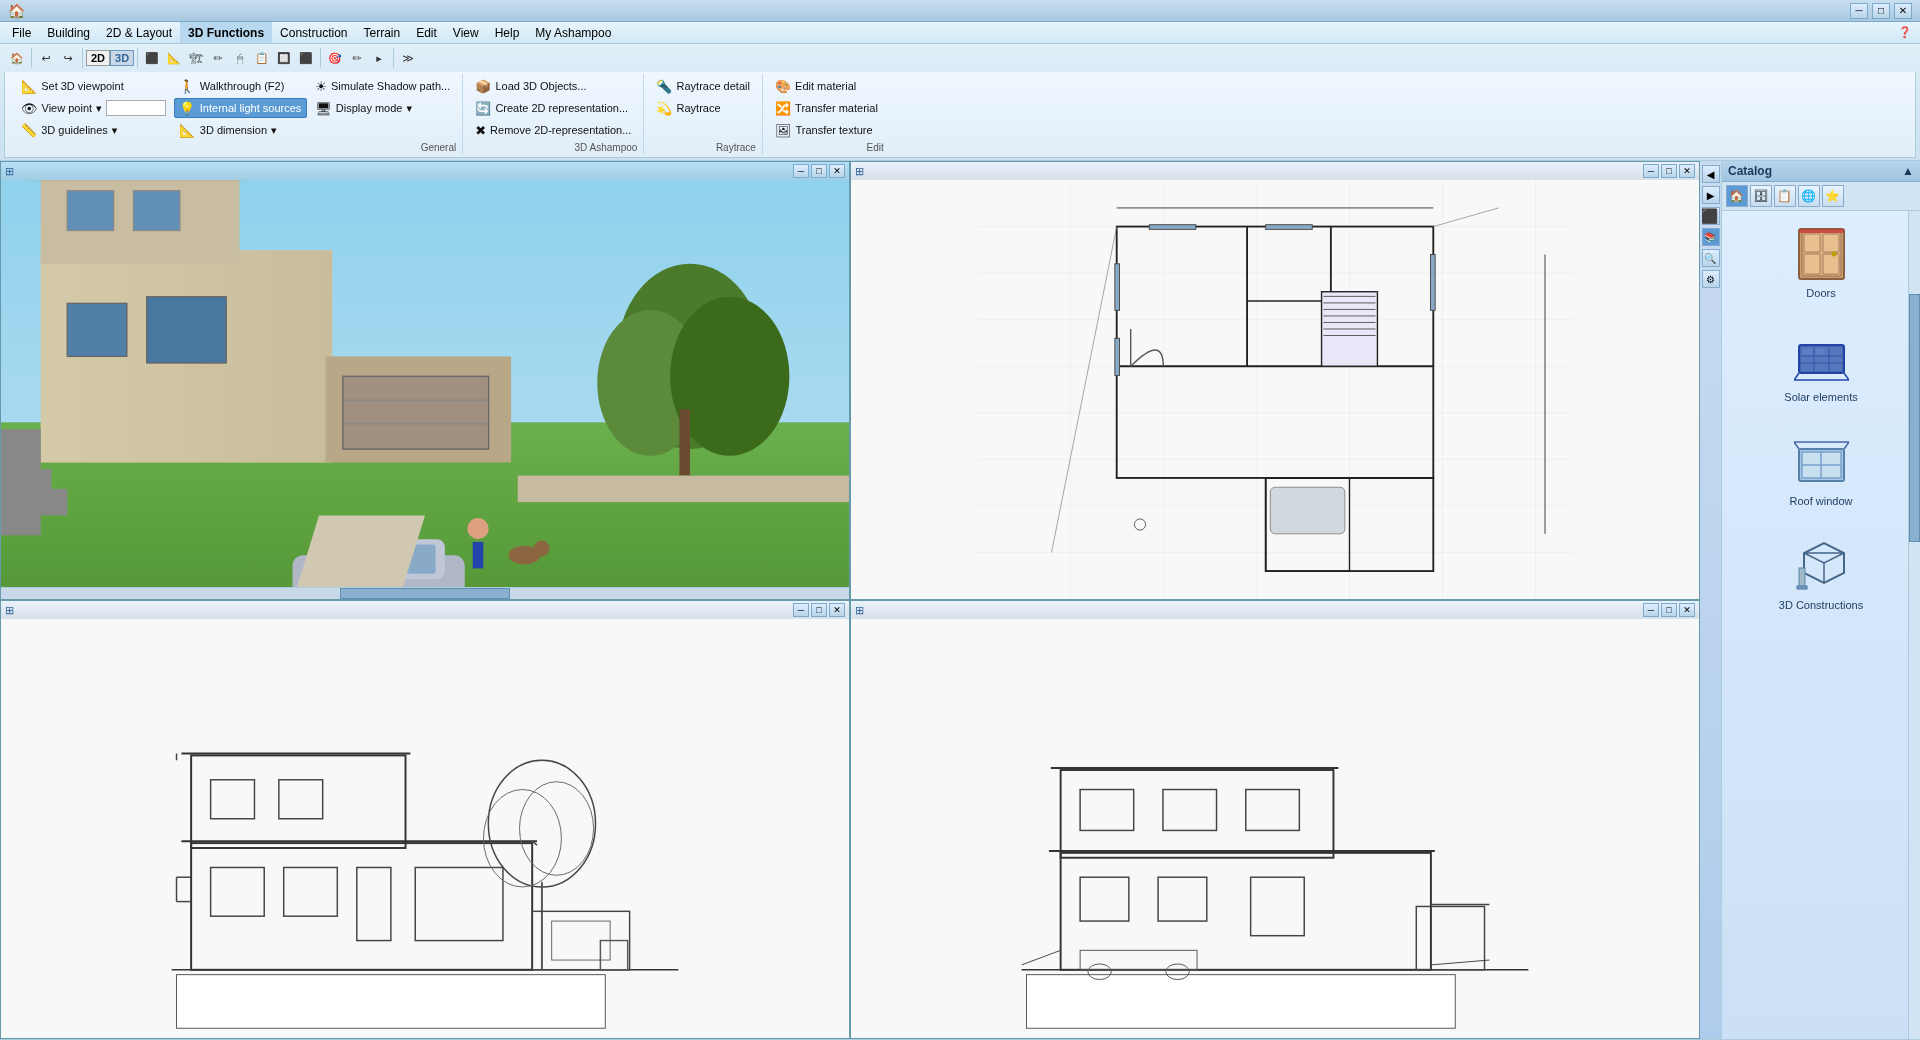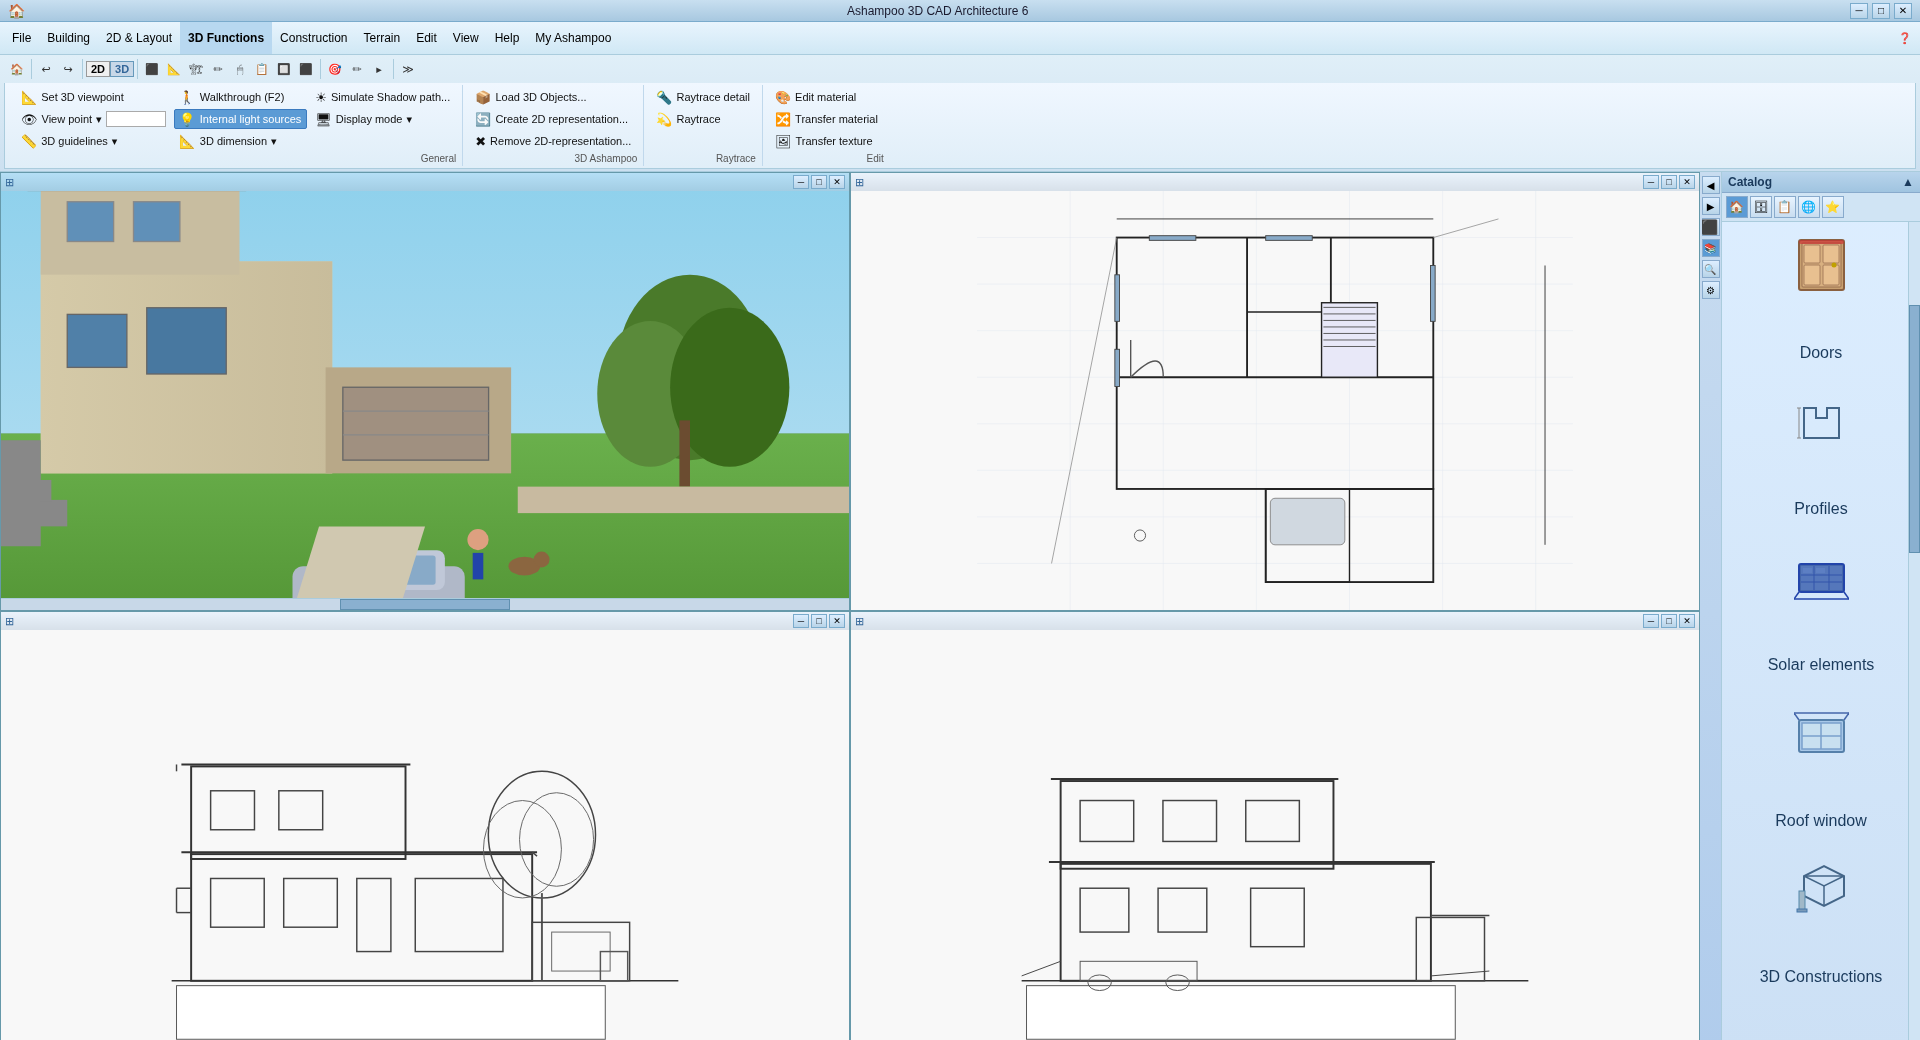--- a/index.html
+++ b/index.html
@@ -18,21 +18,21 @@
     #titlebar .title { flex: 1; text-align: center; font-size: 12px; color: #1a1a2e; }
     #titlebar .window-controls { display: flex; gap: 4px; }
     #titlebar .win-btn {
       width: 18px; height: 16px; border: 1px solid #7aabcc;
       background: linear-gradient(to bottom, #ddeeff, #b8d4e8);
       cursor: pointer; display: flex; align-items: center; justify-content: center; font-size: 10px;
     }
 
     
     #menubar {
-      height: 33px;
+      height: 22px;
       background: linear-gradient(to bottom, #e8f4fd, #d0e8f5);
       display: flex;
       align-items: center;
       padding: 0 4px;
       border-bottom: 1px solid #aaccdd;
     }
     .menu-item {
       padding: 2px 8px;
       font-size: 12px;
       color: #000;
@@ -219,23 +219,22 @@
       cursor: pointer;
       padding: 4px;
     }
     .catalog-item-icon {
       width: 60px; height: 60px;
       display: flex; align-items: center; justify-content: center;
       font-size: 40px;
       margin-bottom: 4px;
     }
     .catalog-item-label {
-      font-size: 16px;
+      font-size: 11px;
       color: #1a3a5c;
-      margin-top: 46px;
     }
     .cat-side-btn {
       width: 18px; height: 18px;
       background: linear-gradient(to bottom, #ddeeff, #b8d4e8);
       border: 1px solid #88aacc;
       cursor: pointer;
       display: flex; align-items: center; justify-content: center;
       font-size: 10px;
     }
 
@@ -282,21 +281,20 @@
     ::-webkit-scrollbar-track { background: #d0e4f4; }
     ::-webkit-scrollbar-thumb { background: #8ab0d0; border: 1px solid #6090b0; }
   </style>
 </head>
 <body>
 
 <div id="titlebar">
   <div style="display:flex;align-items:center;gap:4px;">
     <span style="font-size:14px;">🏠</span>
   </div>
-  <div class="title">Ashampoo 3D CAD Architecture 6</div>
   <div class="window-controls">
     <div class="win-btn">─</div>
     <div class="win-btn">□</div>
     <div class="win-btn">✕</div>
   </div>
 </div>
 
 <div id="menubar">
   <div class="menu-item">File</div>
   <div class="menu-item">Building</div>
@@ -739,34 +737,20 @@
               <rect x="10" y="28" width="16" height="20" rx="1" fill="#e8c090" stroke="#9a7050" stroke-width="0.8"></rect>
               <rect x="29" y="28" width="16" height="20" rx="1" fill="#e8c090" stroke="#9a7050" stroke-width="0.8"></rect>
               <circle cx="40" cy="28" r="2.5" fill="#c0a000"></circle>
 
               <rect x="5" y="3" width="45" height="4" rx="2" fill="#cc3333" opacity="0.7"></rect>
             </svg>
           </div>
           <span class="catalog-item-label">Doors</span>
         </div>
 
-        <div class="catalog-item">
-          <div class="catalog-item-icon">
-            <svg width="55" height="55" viewBox="0 0 55 55" xmlns="http://www.w3.org/2000/svg">
-
-              <path d="M 10 45 L 10 15 L 22 15 L 22 25 L 33 25 L 33 15 L 45 15 L 45 45 Z" fill="none" stroke="#446688" stroke-width="2"></path>
-              <line x1="10" y1="45" x2="45" y2="45" stroke="#446688" stroke-width="2"></line>
-
-              <line x1="5" y1="15" x2="5" y2="45" stroke="#888" stroke-width="1"></line>
-              <line x1="3" y1="15" x2="7" y2="15" stroke="#888" stroke-width="1"></line>
-              <line x1="3" y1="45" x2="7" y2="45" stroke="#888" stroke-width="1"></line>
-            </svg>
-          </div>
-          <span class="catalog-item-label">Profiles</span>
-        </div>
 
         <div class="catalog-item">
           <div class="catalog-item-icon">
             <svg width="55" height="55" viewBox="0 0 55 55" xmlns="http://www.w3.org/2000/svg">
 
               <rect x="5" y="15" width="45" height="28" rx="2" fill="#4466aa" stroke="#2244aa" stroke-width="2"></rect>
               <rect x="7" y="17" width="41" height="24" fill="#5577bb"></rect>
 
               <line x1="20" y1="17" x2="20" y2="41" stroke="#3355aa" stroke-width="1"></line>
               <line x1="35" y1="17" x2="35" y2="41" stroke="#3355aa" stroke-width="1"></line>

